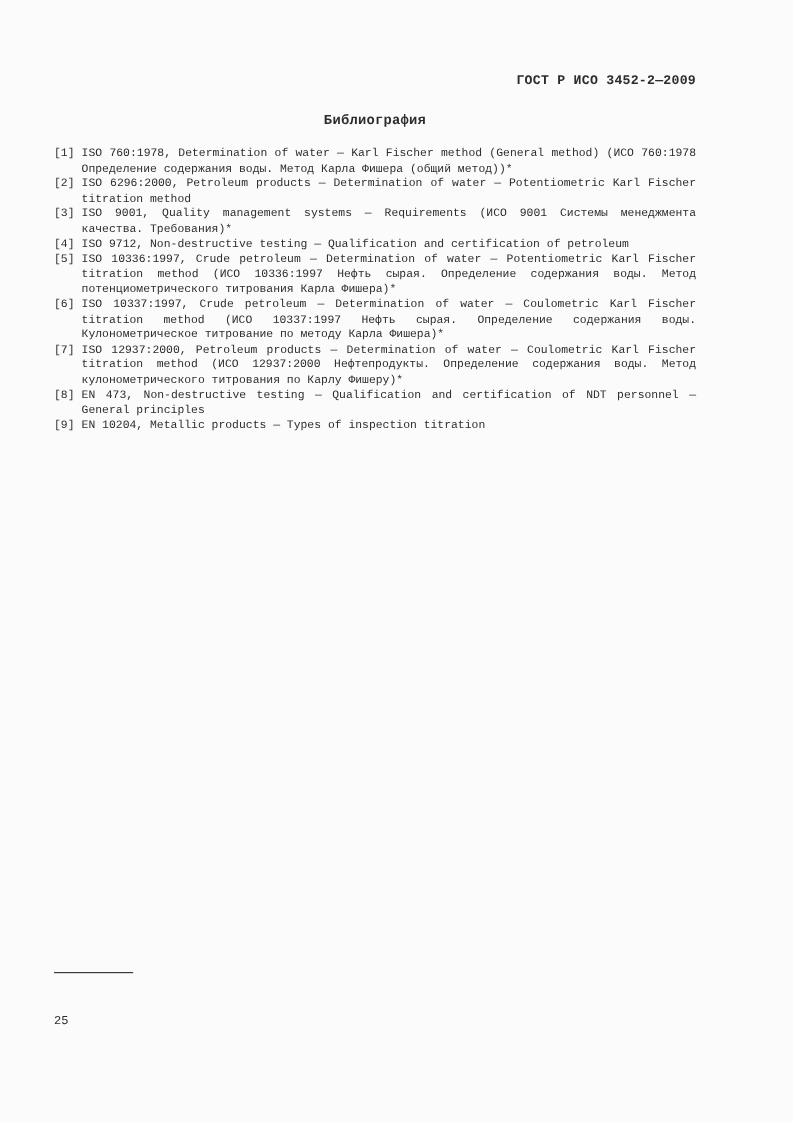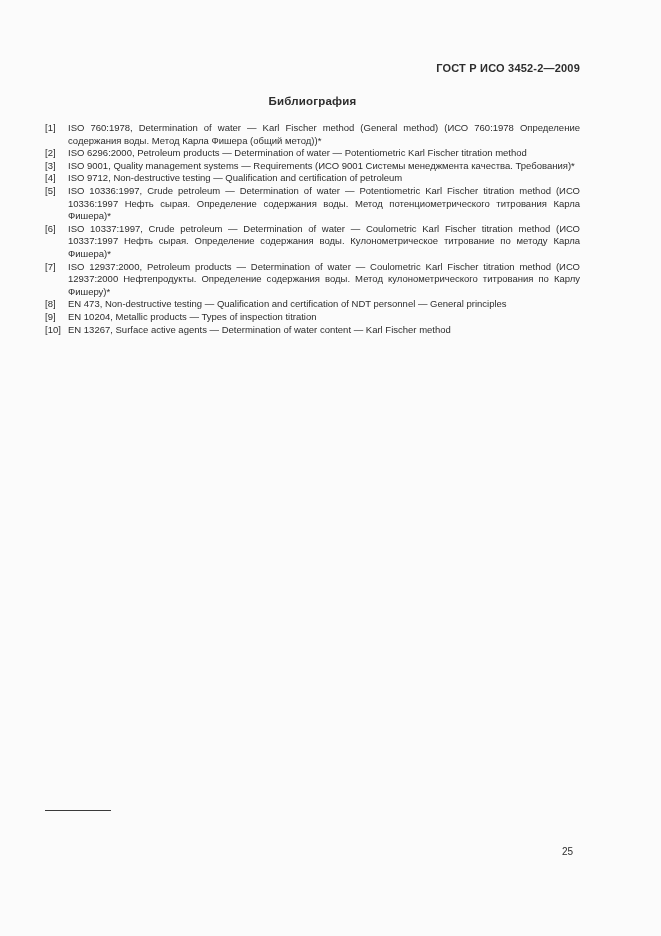--- a/index.html
+++ b/index.html
@@ -5,21 +5,21 @@
   html, body {
     margin: 0;
     padding: 0;
     background: #f3f3f3;
   }
   .page {
     position: relative;
     width: 661px;
     height: 936px;
     background: #fbfbfb;
-    font-family: Liberation Sans, sans-serif;
+    font-family: Liberation Mono, monospace;
     color: #2d2d2d;
     overflow: hidden;
   }
   .doc-code {
     position: absolute;
     top: 62px;
     left: 45px;
     width: 535px;
     text-align: right;
     font-size: 11px;
@@ -78,21 +78,20 @@
     text-indent: 28px;
   }
   .footnote-marker {
     margin-right: 7px;
   }
   .page-number {
     position: absolute;
     top: 846px;
     left: 45px;
     width: 528px;
-    text-align: right;
     font-size: 10px;
     line-height: 12px;
   }
 </style>
 </head>
 <body>
 
 <div class="page">
 
   <div class="doc-code">ГОСТ Р ИСО 3452-2—2009</div>
@@ -138,24 +137,20 @@
     <div class="bib-item">
       <span class="bib-ref">[8]</span>
       <span class="bib-text">EN 473, Non-destructive testing — Qualification and certification of NDT personnel — General principles</span>
     </div>
 
     <div class="bib-item">
       <span class="bib-ref">[9]</span>
       <span class="bib-text">EN 10204, Metallic products — Types of inspection titration</span>
     </div>
 
-    <div class="bib-item">
-      <span class="bib-ref">[10]</span>
-      <span class="bib-text">EN 13267, Surface active agents — Determination of water content — Karl Fischer method</span>
-    </div>
   </div>
 
   <div class="footnote-rule"></div>
 
 
   <div class="page-number">25</div>
 
 </div>
 
 </body></html>

